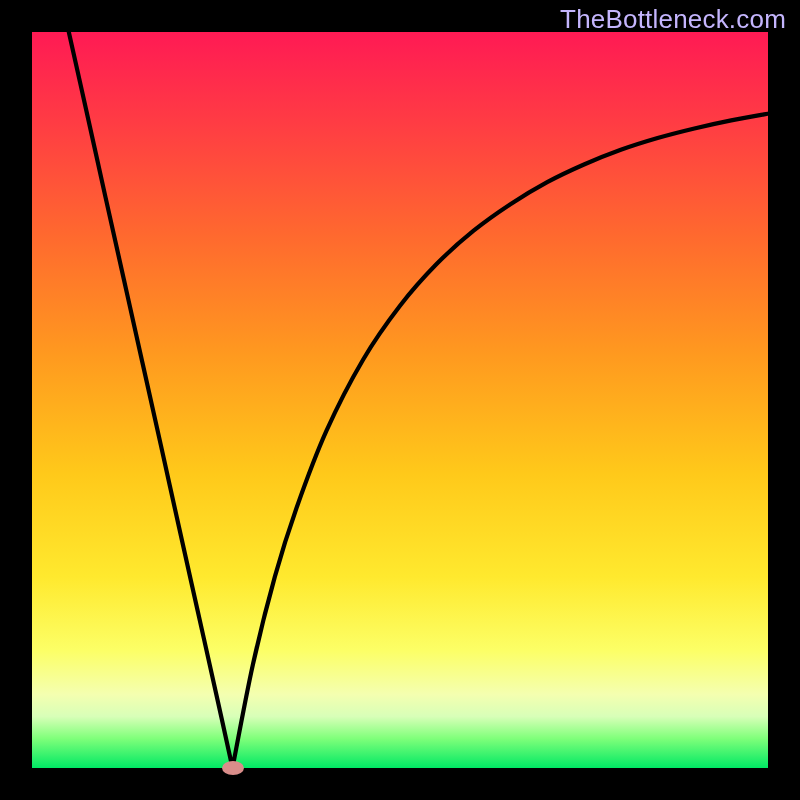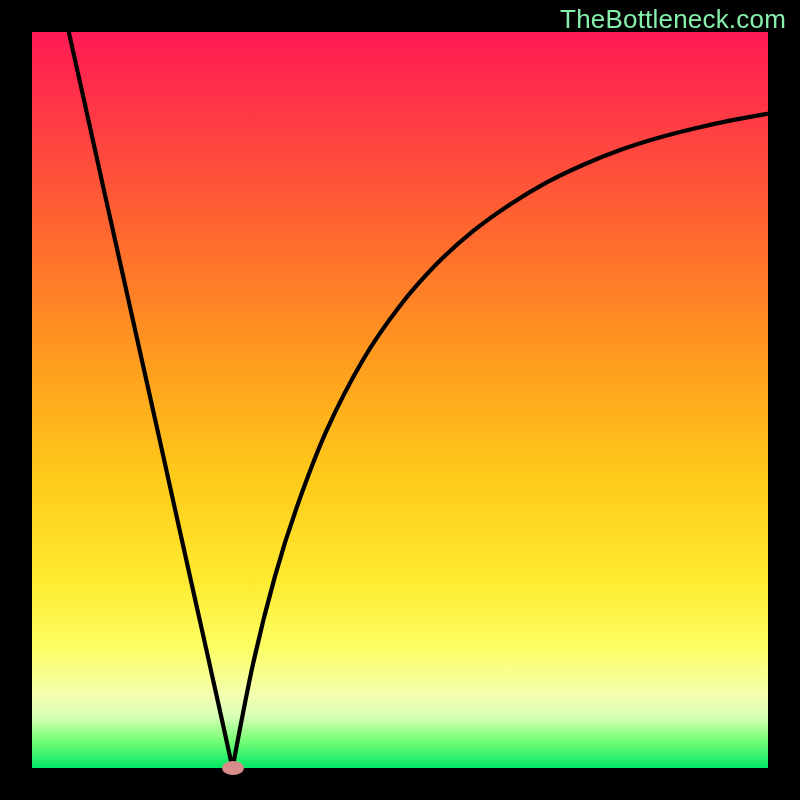--- a/index.html
+++ b/index.html
@@ -14,21 +14,21 @@
   .frame {
     position: relative;
     width: 800px;
     height: 800px;
     background: #000;
   }
   .watermark {
     position: absolute;
     top: 4px;
     right: 14px;
-    color: #86efac;
+    color: #c4b5fd;
     font-size: 26px;
     font-weight: 400;
     letter-spacing: 0.2px;
     z-index: 10;
   }
   .plot-area {
     position: absolute;
     left: 32px;
     top: 32px;
     width: 736px;

